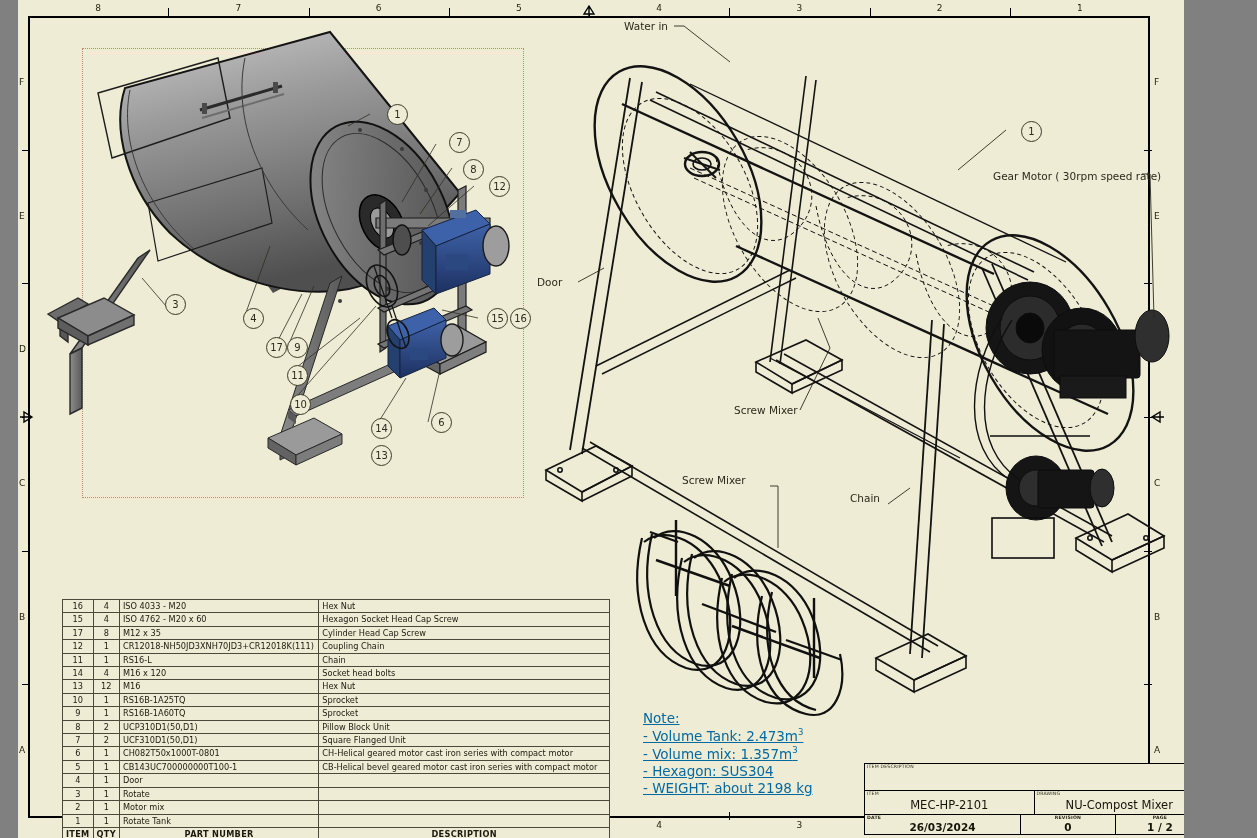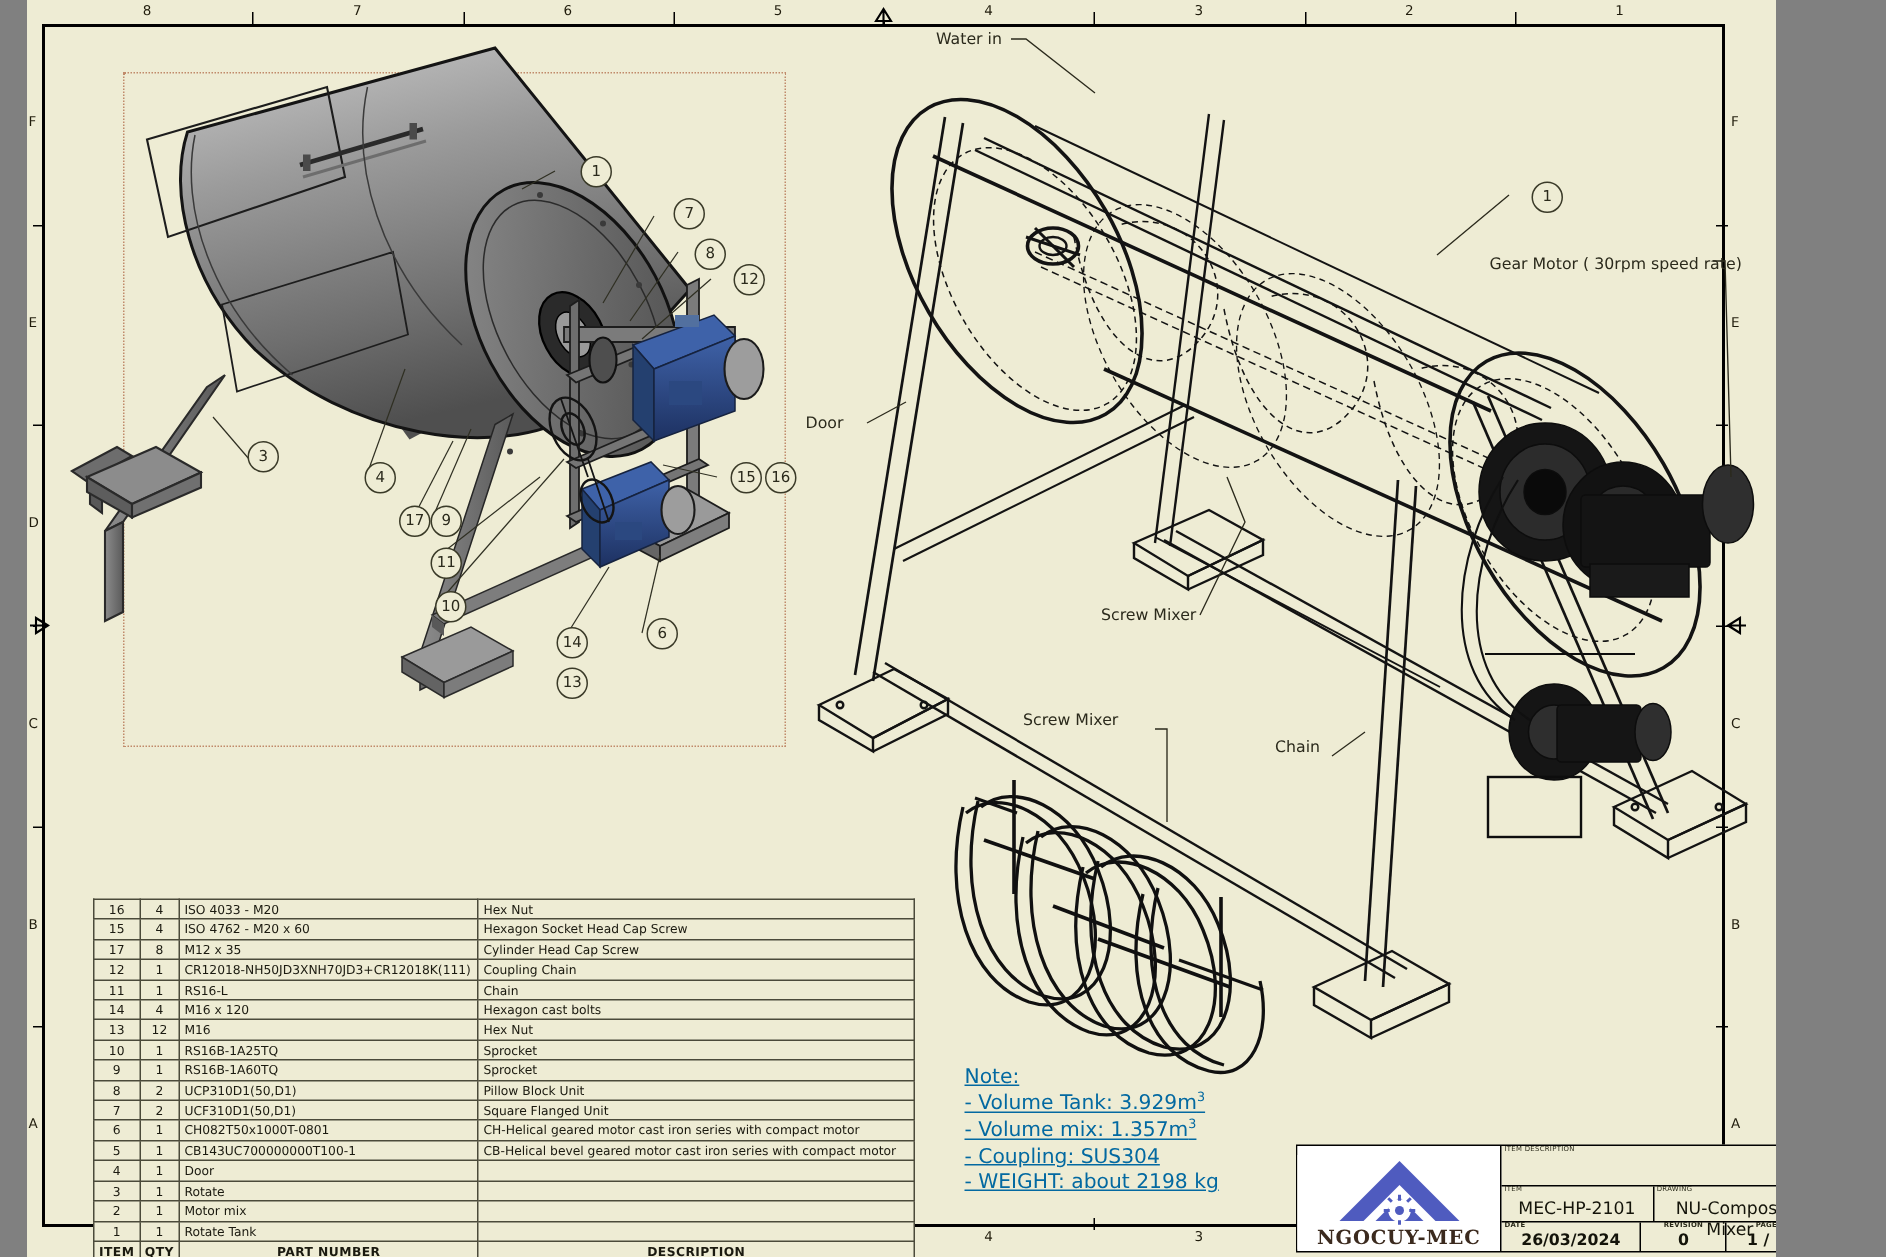--- a/index.html
+++ b/index.html
@@ -510,21 +510,21 @@
           <tr>
             <td class="c-item">11</td>
             <td class="c-qty">1</td>
             <td class="c-pn">RS16-L</td>
             <td class="c-desc">Chain</td>
           </tr>
           <tr>
             <td class="c-item">14</td>
             <td class="c-qty">4</td>
             <td class="c-pn">M16 x 120</td>
-            <td class="c-desc">Hexagon cast bolts</td>
+            <td class="c-desc">Socket head bolts</td>
           </tr>
           <tr>
             <td class="c-item">13</td>
             <td class="c-qty">12</td>
             <td class="c-pn">M16</td>
             <td class="c-desc">Hex Nut</td>
           </tr>
           <tr>
             <td class="c-item">10</td>
             <td class="c-qty">1</td>
@@ -589,46 +589,27 @@
             <td class="c-item">ITEM</td>
             <td class="c-qty">QTY</td>
             <td class="c-pn">PART NUMBER</td>
             <td class="c-desc">DESCRIPTION</td>
           </tr>
         </tbody>
     </table>
 
     <div id="notes">
       <div class="nl">Note:</div>
-      <div class="nl"><span>- Volume Tank: 3.929m</span><sup>3</sup></div>
+      <div class="nl"><span>- Volume Tank: 2.473m</span><sup>3</sup></div>
       <div class="nl"><span>- Volume mix: 1.357m</span><sup>3</sup></div>
-      <div class="nl">- Coupling: SUS304</div>
+      <div class="nl">- Hexagon: SUS304</div>
       <div class="nl">- WEIGHT: about 2198 kg</div>
     </div>
 
     <div id="titleblock">
-      <div id="tb-logo">
-        <div class="mark">
-          <svg width="92" height="46" viewBox="0 0 92 46">
-            <path d="M46 3 L86 43 L70 43 L46 19 L22 43 L6 43 Z" fill="#4f5bbf"></path>
-            <path d="M30 43 L46 27 L62 43 Z" fill="#4f5bbf"></path>
-            <circle cx="46" cy="36" r="7.5" fill="#ffffff"></circle>
-            <circle cx="46" cy="36" r="3" fill="#4f5bbf"></circle>
-            <g fill="#4f5bbf">
-              <rect x="45" y="25.5" width="2" height="4"></rect>
-              <rect x="45" y="42.5" width="2" height="3"></rect>
-              <rect x="35.5" y="35" width="4" height="2"></rect>
-              <rect x="52.5" y="35" width="4" height="2"></rect>
-              <rect x="38" y="28" width="3.4" height="2" transform="rotate(45 39.7 29)"></rect>
-              <rect x="50.6" y="28" width="3.4" height="2" transform="rotate(-45 52.3 29)"></rect>
-            </g>
-          </svg>
-        </div>
-        <div class="wordmark">NGOCUY-MEC</div>
-      </div>
 
       <div id="tb-right">
         <div class="tb-cell" id="tb-desc">
           <span class="tb-cap">ITEM DESCRIPTION</span>
           <div class="tb-val" style="padding-top:12px;"></div>
         </div>
 
         <div id="tb-row2">
           <div class="tb-cell vsep" style="width:50%;">
             <span class="tb-cap">ITEM</span>

